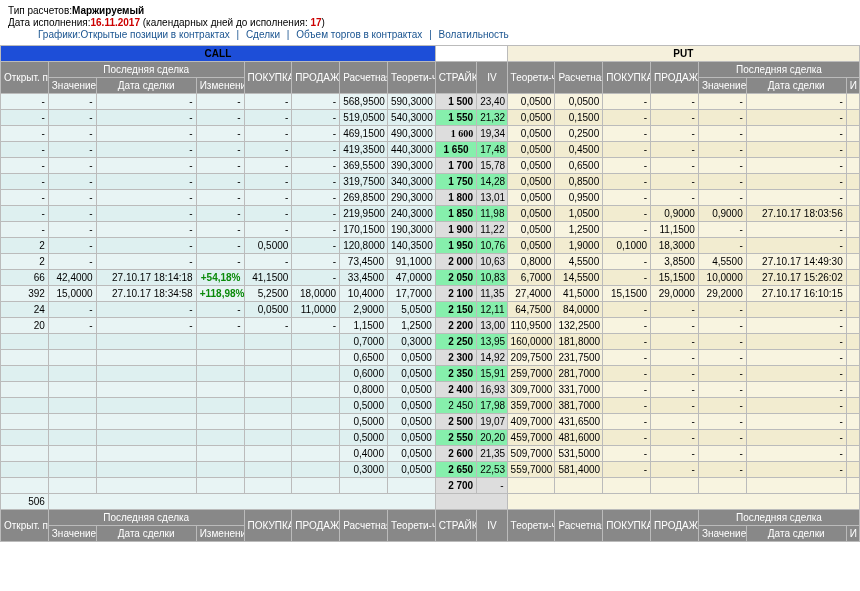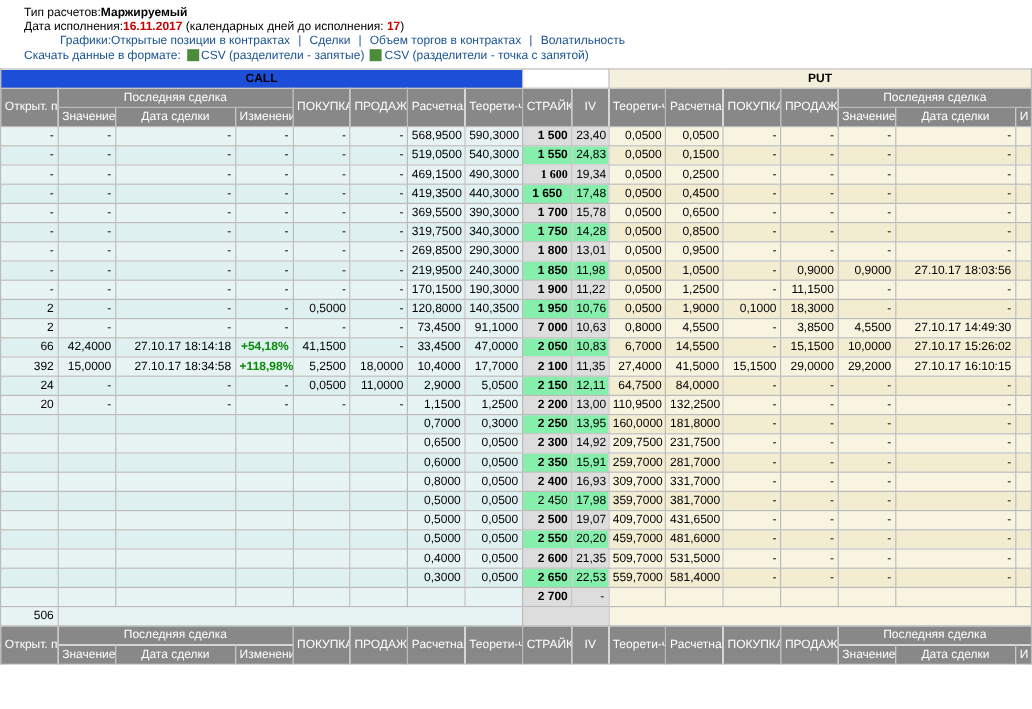--- a/index.html
+++ b/index.html
@@ -1,17 +1,17 @@
 <!DOCTYPE html>
 <html><head>
 <meta charset="utf-8">
 <style>
 body{margin:0;font-family:Arial,Helvetica,sans-serif;font-size:10px;background:#fff;color:#000}
 .header{padding:4px 8px}
-.header-row{margin:1px 12px}
+.header-row{margin:1px 0}
 .red{color:#c00}
 .links a{color:#1a5490;text-decoration:none}
 .links span{color:#1a5490}
 .sep{color:#888;margin:0 4px}
 .csv-icon{display:inline-block;width:10px;height:10px;background:#4a8c3a;margin:0 2px;vertical-align:middle}
 table{border-collapse:collapse;width:100%;table-layout:fixed}
 th,td{font-size:10px;padding:2px 3px;border:1px solid #bbb;text-align:right;white-space:nowrap;overflow:hidden}
 th{background:#888;color:#fff;text-align:center;font-weight:normal}
 .section-call{background:#1d4ed8;color:#000;font-weight:bold;text-align:center}
 .section-put{background:#f5f0dc;color:#000;font-weight:bold;text-align:center}
@@ -41,25 +41,20 @@
   </div>
   <div class="header-row links" style="padding-left:30px">
     <span>Графики:</span><a>Открытые позиции в контрактах</a>
     <span class="sep">|</span>
     <a>Сделки</a>
     <span class="sep">|</span>
     <a>Объем торгов в контрактах</a>
     <span class="sep">|</span>
     <a>Волатильность</a>
   </div>
-  <div class="header-row links">
-    <span>Скачать данные в формате:</span>
-    <span class="csv-icon"></span><a>CSV (разделители - запятые)</a>
-    <span class="csv-icon"></span><a>CSV (разделители - точка с запятой)</a>
-  </div>
 </div>
 
 <table>
 <colgroup>
 <col class="col-reg">
       <col class="col-reg">
       <col class="col-date">
       <col class="col-reg">
       <col class="col-reg">
       <col class="col-reg">
@@ -128,21 +123,21 @@
       <tr class="even">
         <td class="call-bg">-</td>
         <td class="call-bg">-</td>
         <td class="call-bg">-</td>
         <td class="call-bg">-</td>
         <td class="call-bg">-</td>
         <td class="call-bg">-</td>
         <td class="call-bg">519,0500</td>
         <td class="call-bg">540,3000</td>
         <td class="strike-bg" style="font-weight: bold;">1 550</td>
-        <td class="strike-bg">24,83</td>
+        <td class="strike-bg">21,32</td>
         <td class="put-bg">0,0500</td>
         <td class="put-bg">0,1500</td>
         <td class="put-bg">-</td>
         <td class="put-bg">-</td>
         <td class="put-bg">-</td>
         <td class="put-bg">-</td>
         <td class="put-bg"></td>
       </tr>
       <tr>
         <td class="call-bg">-</td>
@@ -298,21 +293,21 @@
       </tr>
       <tr>
         <td class="call-bg">2</td>
         <td class="call-bg">-</td>
         <td class="call-bg">-</td>
         <td class="call-bg">-</td>
         <td class="call-bg">-</td>
         <td class="call-bg">-</td>
         <td class="call-bg">73,4500</td>
         <td class="call-bg">91,1000</td>
-        <td class="strike-bg" style="font-weight: bold;">7 000</td>
+        <td class="strike-bg" style="font-weight: bold;">2 000</td>
         <td class="strike-bg">10,63</td>
         <td class="put-bg">0,8000</td>
         <td class="put-bg">4,5500</td>
         <td class="put-bg">-</td>
         <td class="put-bg">3,8500</td>
         <td class="put-bg">4,5500</td>
         <td class="put-bg">27.10.17 14:49:30</td>
         <td class="put-bg"></td>
       </tr>
       <tr class="even">

